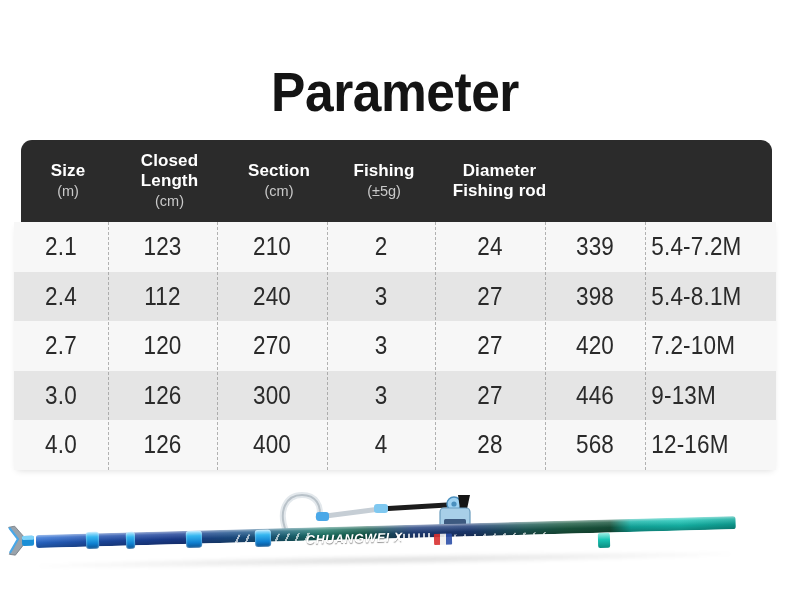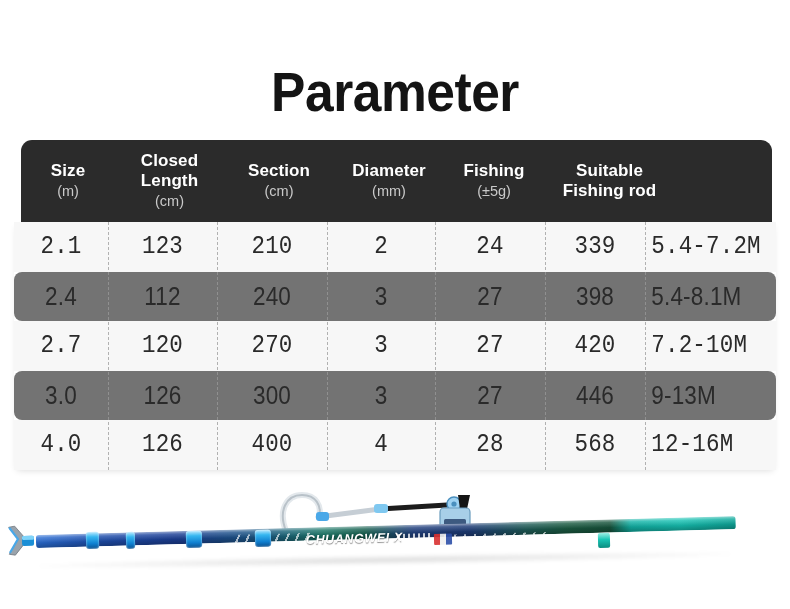--- a/index.html
+++ b/index.html
@@ -78,22 +78,22 @@
   .tbody {
     position: relative;
     box-shadow: 0 3px 7px -3px rgba(0,0,0,0.16);
   }
   .trow {
     display: flex;
     align-items: center;
     height: 49.5px;
     position: relative;
   }
-  .trow.odd  { background: #f7f7f7; font-family: Liberation Mono, monospace; }
-  .trow.even { background: #737373; border-radius: 8px; }
+  .trow.odd  { background: #f7f7f7; }
+  .trow.even { background: #e5e5e5; }
   .trow:last-child { border-radius: 0 0 4px 4px; }
 
   .td {
     font-size: 25px;
     color: #2a2a2a;
     font-weight: 400;
     text-align: center;
     box-sizing: border-box;
     padding: 0 2px;
     transform: scaleX(0.9);
@@ -289,30 +289,26 @@
       <span class="th-unit">(m)</span>
     </div>
     <div class="th c1">
       <span class="th-label">Closed Length</span>
       <span class="th-unit">(cm)</span>
     </div>
     <div class="th c2">
       <span class="th-label">Section</span>
       <span class="th-unit">(cm)</span>
     </div>
-    <div class="th c4">
-      <span class="th-label">Diameter</span>
-      <span class="th-unit">(mm)</span>
-    </div>
     <div class="th c5">
       <span class="th-label">Fishing</span>
       <span class="th-unit">(±5g)</span>
     </div>
     <div class="th c6">
-      <span class="th-label">Suitable Fishing rod</span>
+      <span class="th-label">Diameter Fishing rod</span>
     </div>
   </div>
 
   <div class="tbody">
 
     <div class="trow odd">
       <div class="td c0">2.1</div>
       <div class="td c1">123</div>
       <div class="td c2">210</div>
       <div class="td c3">2</div>

